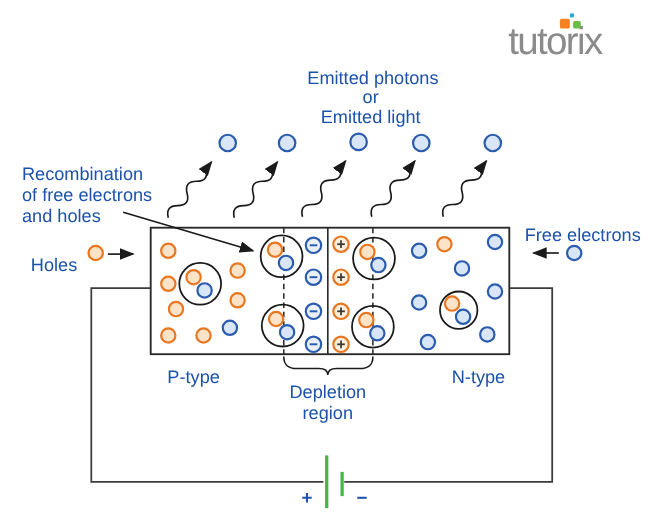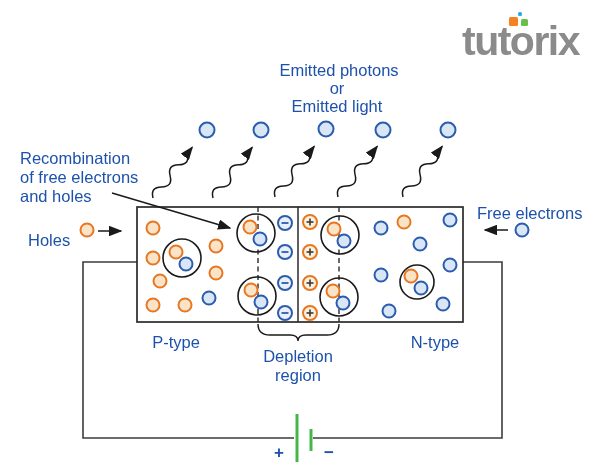--- a/index.html
+++ b/index.html
@@ -23,21 +23,21 @@
   .minus-g  { stroke:#2b5cad; stroke-width:1.8; }
   .plus-g   { stroke:#3a3a3a; stroke-width:1.6; }
   .big-c  { fill:none; stroke:#1a1a1a; stroke-width:1.6; }
   .ann    { stroke:#1a1a1a; stroke-width:1.5; fill:none; }
   .wavy   { stroke:#1a1a1a; stroke-width:1.5; fill:none; }
   .brace  { stroke:#1a1a1a; stroke-width:1.4; fill:none; }
   
   .logo { position:absolute; left:456px; top:12px; width:140px; height:48px; }
   .logo-text {
     position:absolute; left:6px; top:6px;
-    font-size:41px; font-weight:bold; letter-spacing:-1.5px; color:#8b8b8b;
+    font-size:35px; font-weight:normal; letter-spacing:-1.5px; color:#8b8b8b;
   }
   .dot { position:absolute; border-radius:1.5px; }
   .dot-orange { left:53px; top:5px;  width:9px; height:9px; background:#f5821f; }
   .dot-green  { left:65px; top:7px;  width:7px; height:7px; background:#6abf4b; }
   .dot-blue   { left:62px; top:0px;  width:4px; height:4px; background:#29abe2; }
 </style>
 </head>
 <body>
 
 <div id="stage">

